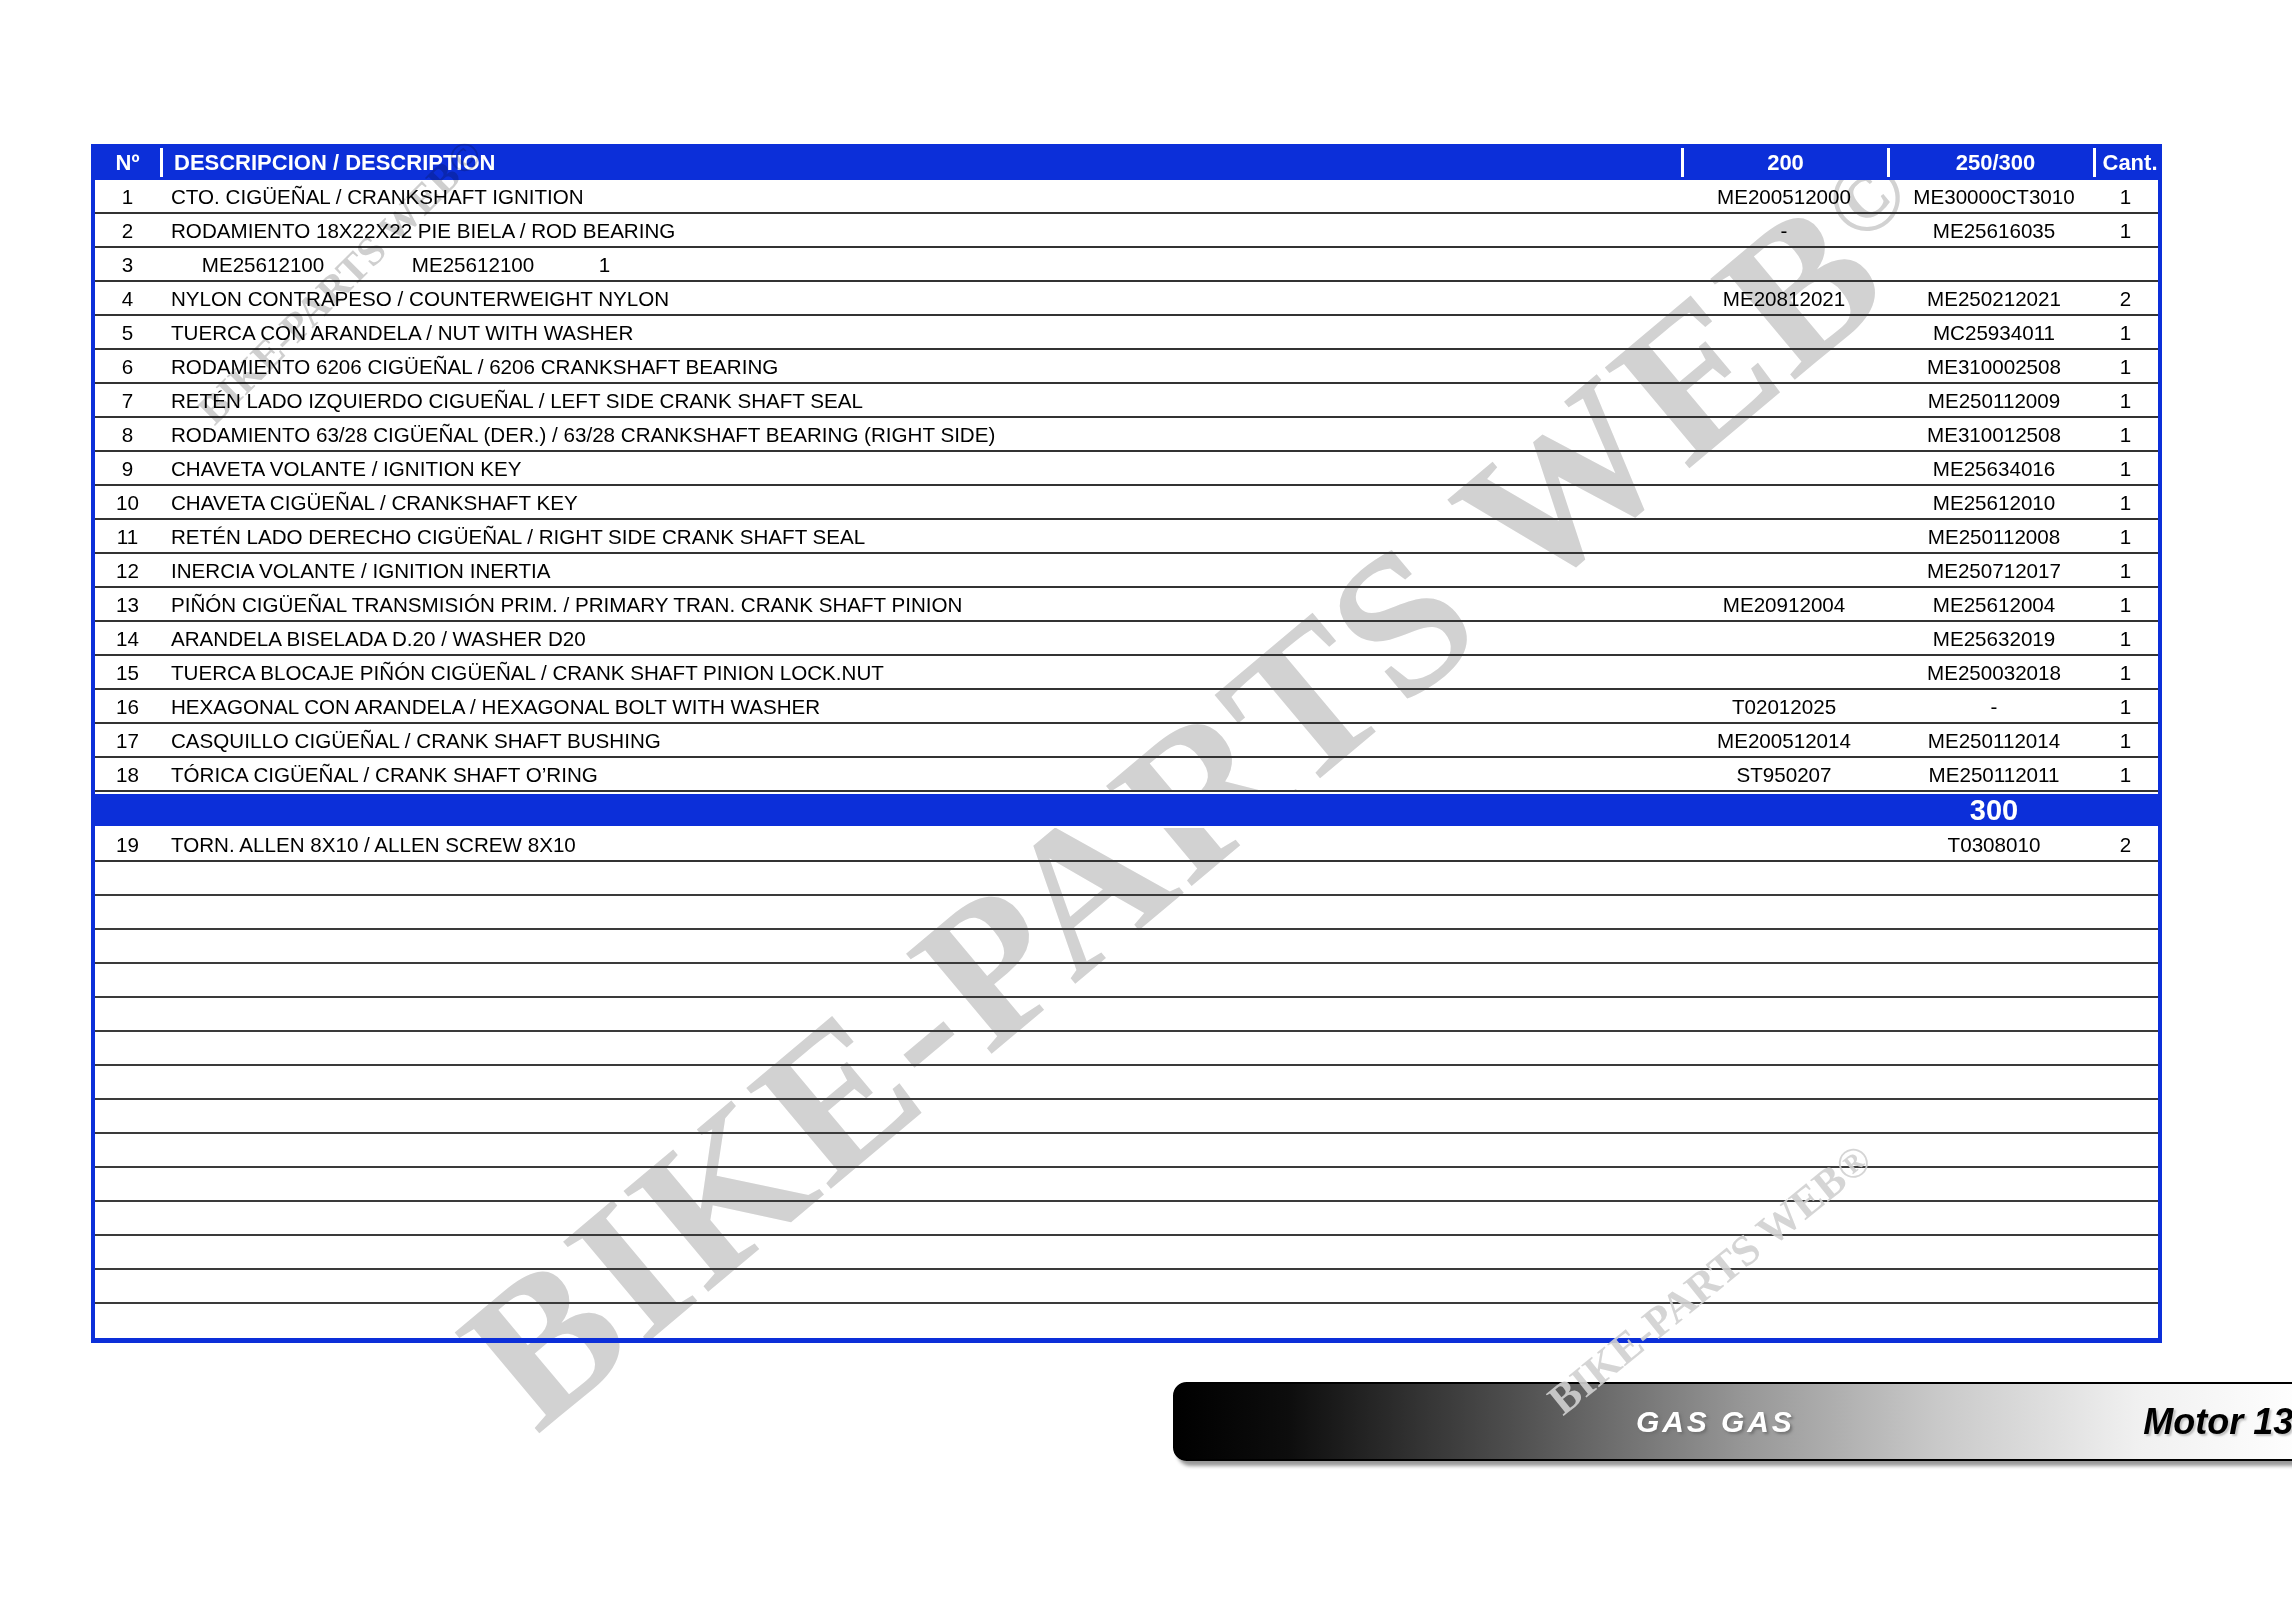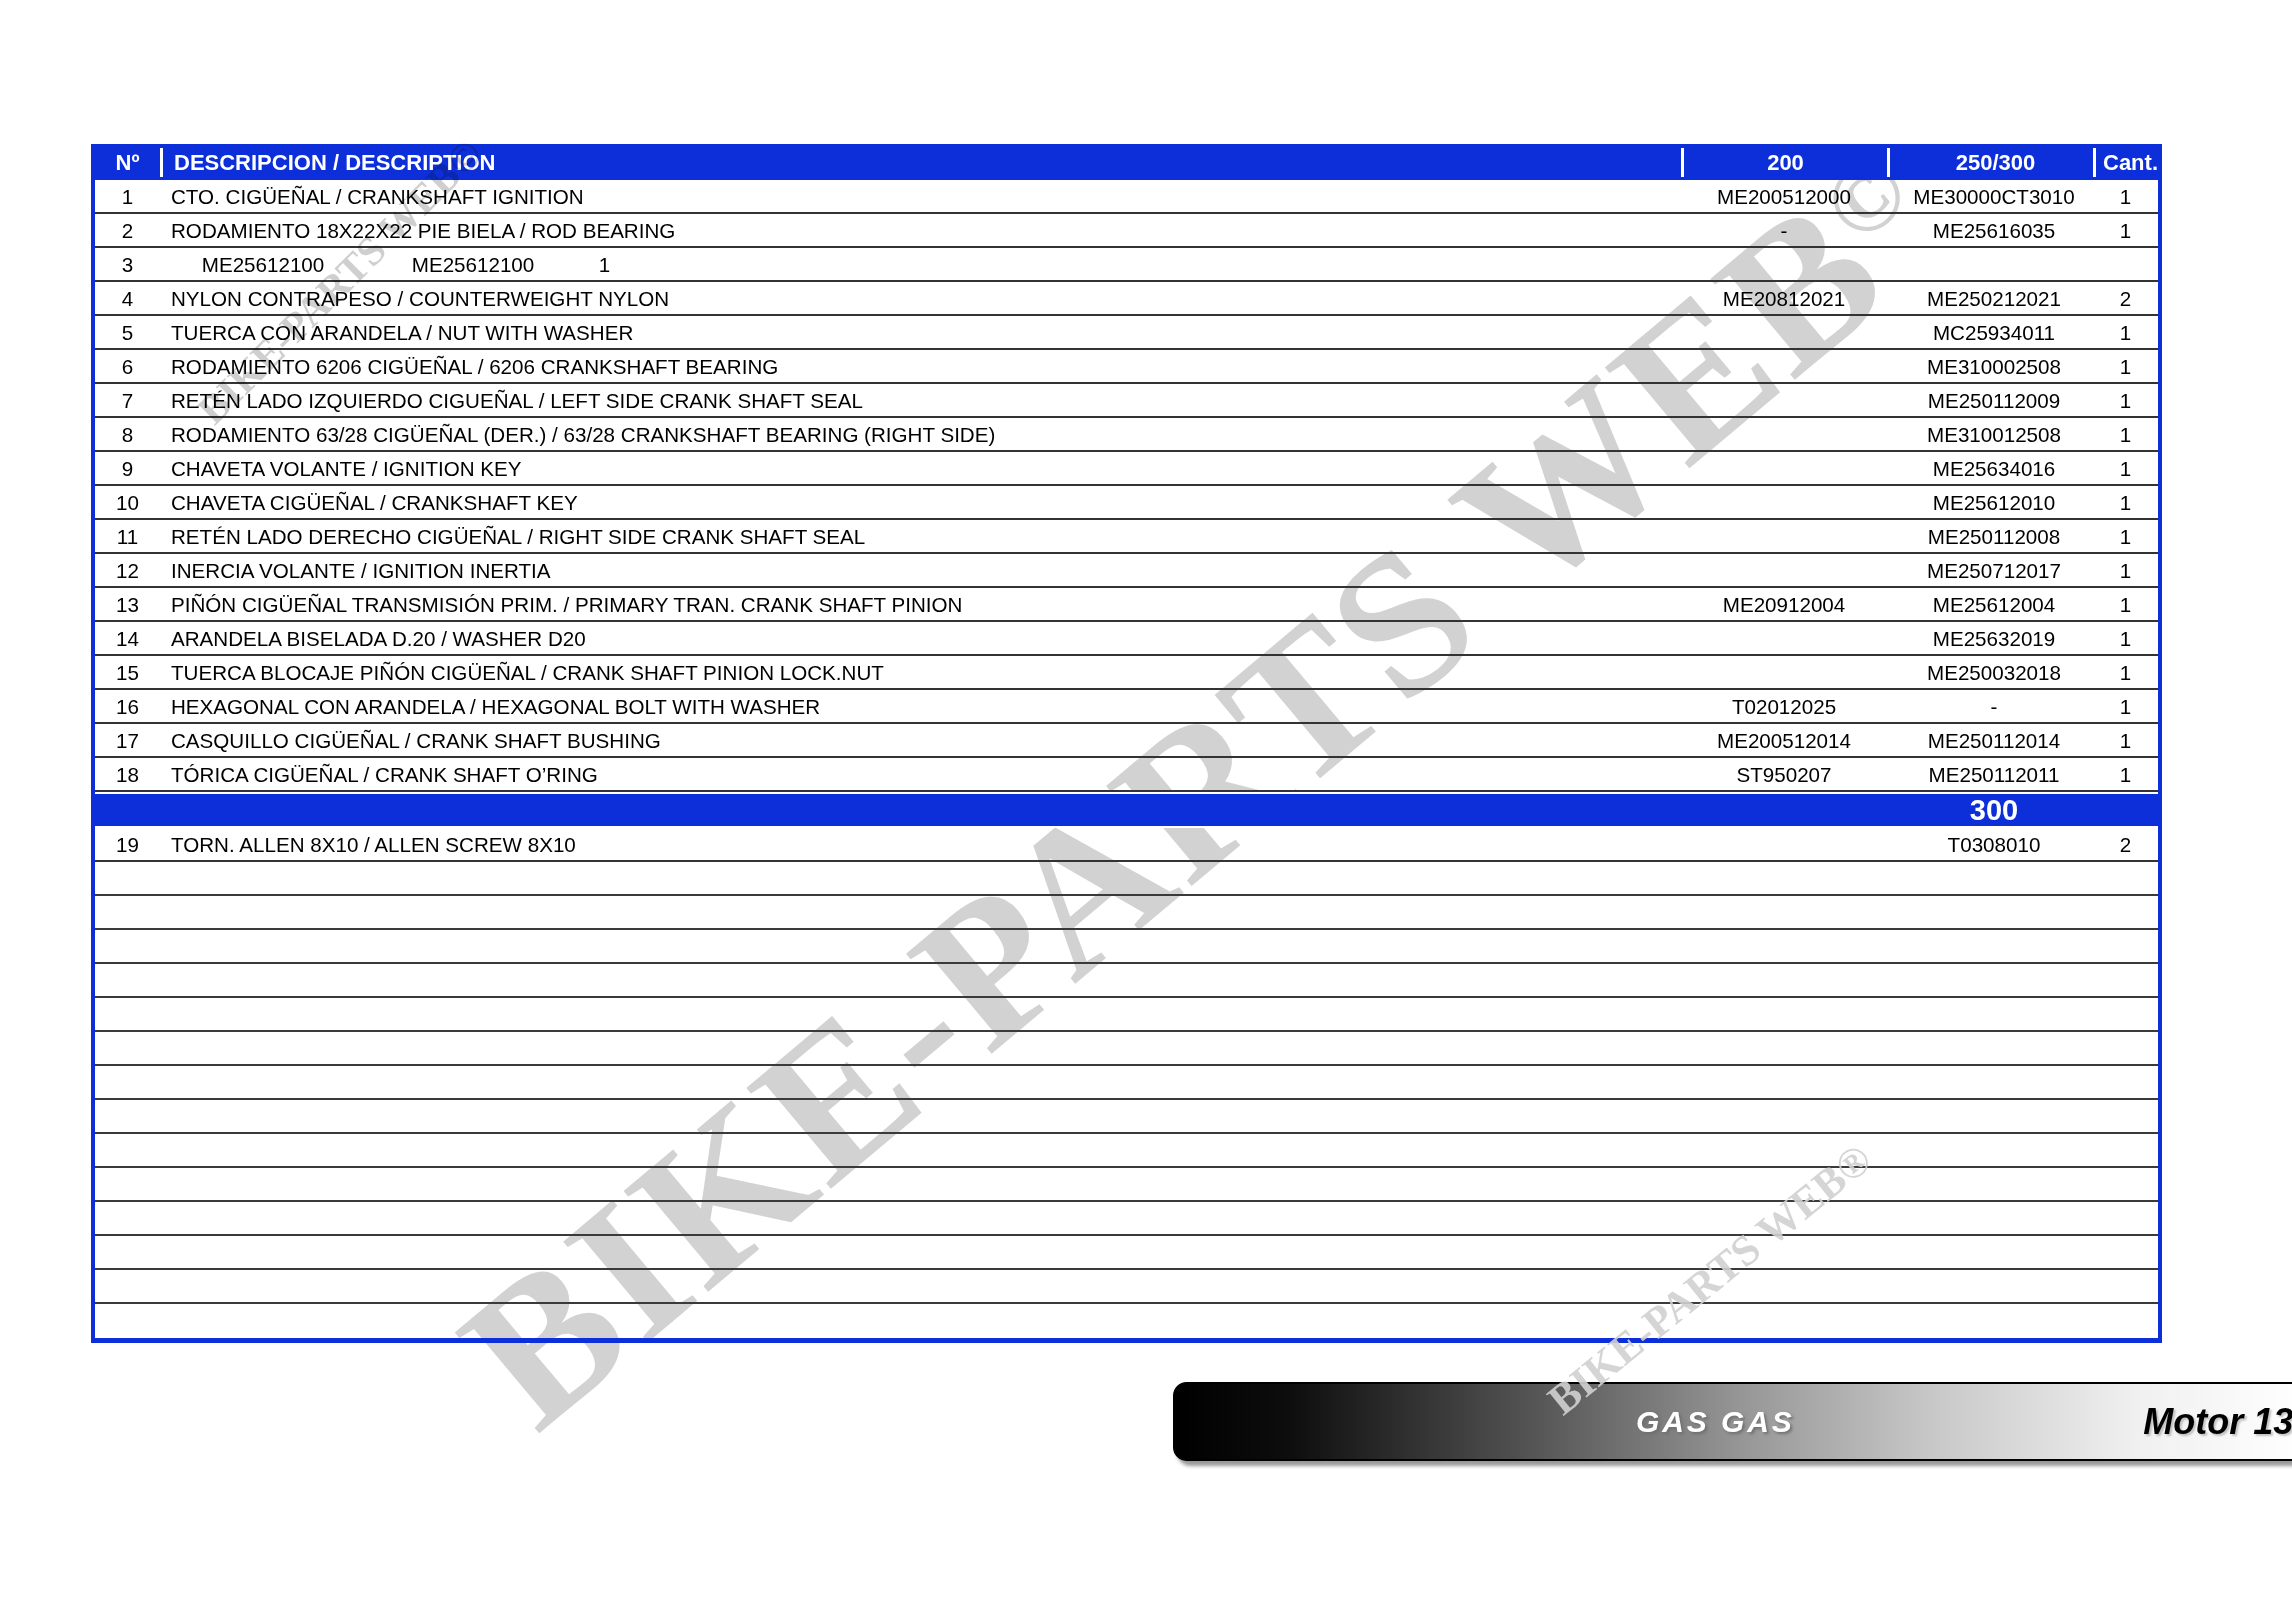--- a/index.html
+++ b/index.html
@@ -78,21 +78,21 @@
     color: #ffffff;
     font-weight: bold;
     font-size: 22px;
     align-items: center;
   }
   .thead .c-desc, .thead .c-200, .thead .c-250, .thead .c-qty {
     border-left: 3.9px solid #ffffff;
     height: 29px; line-height: 29px;
   }
   .thead .c-num { height: 29px; line-height: 29px; }
-  .thead .c-qty { text-align: right; padding-left: 6px; }
+  .thead .c-qty { text-align: center; padding-left: 6px; }
 
   .drow {
     height: 34px;
     border-bottom: 2px solid #333333;
     font-size: 20.6px;
     color: #000000;
     align-items: center;
     background: transparent;
   }
   .drow .cell { line-height: 31px; }

